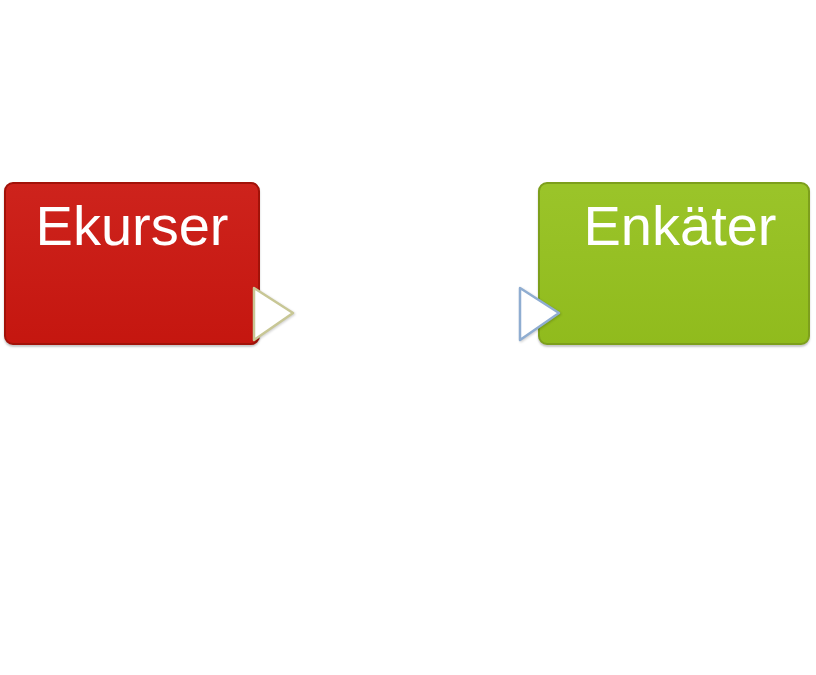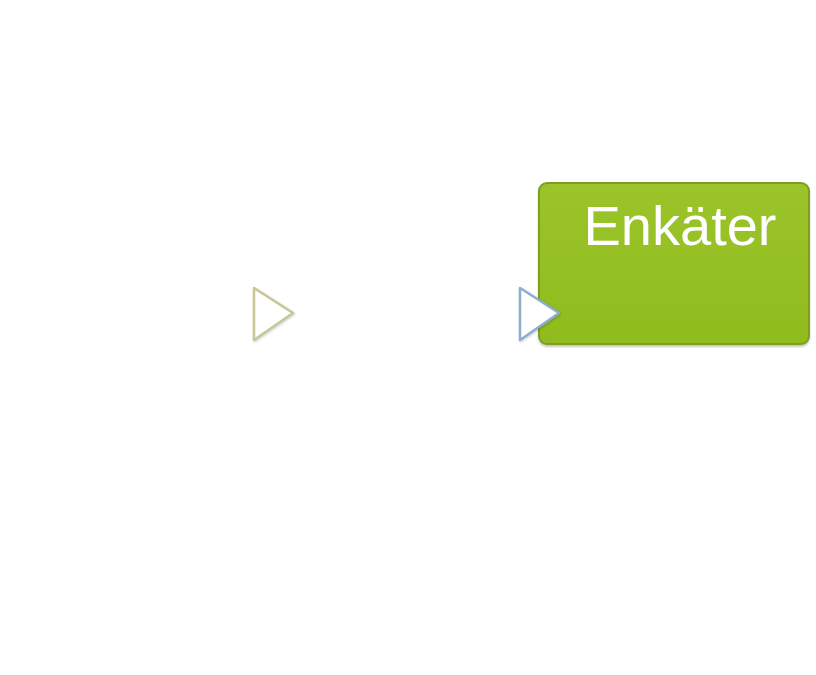--- a/index.html
+++ b/index.html
@@ -41,20 +41,23 @@
     filter: drop-shadow(1px 1px 1px rgba(0,0,0,0.18));
   }
   .flow-arrow-1 { left: 250px; top: 283px; }
   .flow-arrow-2 { left: 516px; top: 283px; }
 </style>
 </head>
 <body>
 
 <div class="canvas" style="background-color: rgb(255, 255, 255);">
 
+  <div class="step step-1" style="background-color: rgb(203, 23, 16); border-color: rgb(162, 18, 9); color: rgb(255, 255, 255);">
+    <span class="step-label">Ekurser</span>
+  </div>
 
 
   <div class="step step-3" style="background-color: rgb(149, 193, 30); border-color: rgb(125, 159, 28); color: rgb(255, 255, 255);">
     <span class="step-label">Enkäter</span>
   </div>
 
   <svg class="flow-arrow flow-arrow-1" width="48" height="62">
     <polygon points="4,5 43,30 4,57" stroke-width="2.5" stroke-linejoin="round" style="fill: rgb(255, 255, 255); stroke: rgb(200, 199, 149);"></polygon>
   </svg>
 

